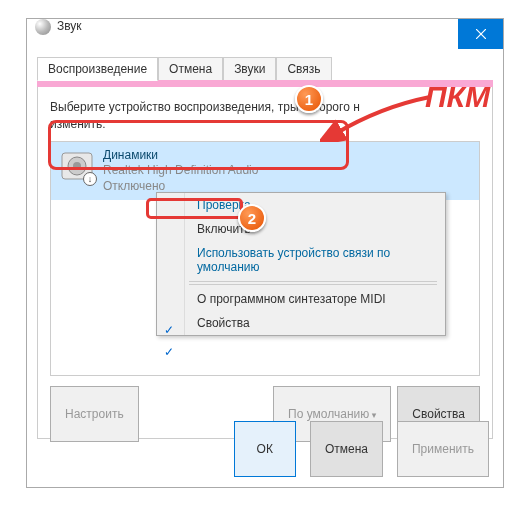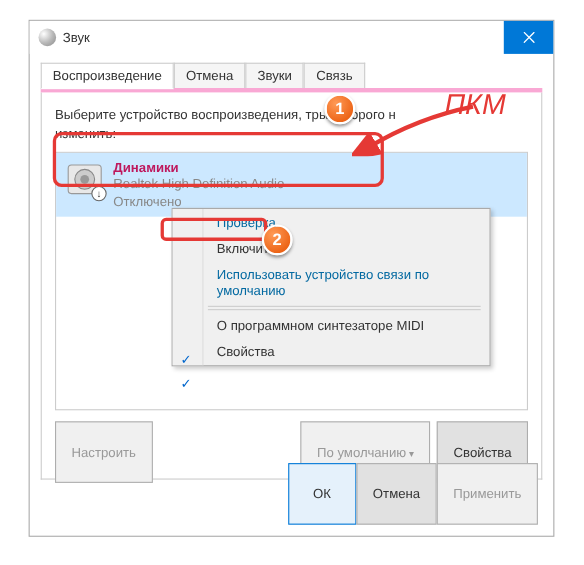--- a/index.html
+++ b/index.html
@@ -1,58 +1,58 @@
 <!DOCTYPE html>
 <html><head>
 <meta charset="utf-8">
 <style>
 *{margin:0;padding:0;box-sizing:border-box;font-family:'Segoe UI',Tahoma,sans-serif;font-size:12px}
 body{background:#fff;width:531px;height:514px;position:relative}
 .window{position:absolute;left:26px;top:18px;width:478px;height:470px;background:#fff;border:1px solid #aaa}
-.titlebar{height:30px;background:#fff;display:flex;align-items:center;padding-left:8px}
+.titlebar{height:30px;background:#fff;display:flex;align-items:flex-start;padding-left:8px}
 .title-icon{width:16px;height:16px;border-radius:50%;background:radial-gradient(circle at 30% 30%,#fff,#bbb 50%,#888);margin-right:6px}
 .title-text{color:#333}
 .close-btn{margin-left:auto;width:45px;height:30px;background:#0078d7;color:#fff;display:flex;align-items:center;justify-content:center;font-size:14px}
 .tabs-area{padding:8px 10px 0 10px}
-.tabs{display:flex;border-bottom:4px solid #f9a8d4;position:relative;z-index:1}
+.tabs{display:flex;border-bottom:7px solid #f9a8d4;position:relative;z-index:1}
 .tab{padding:4px 10px;border:1px solid #ccc;border-bottom:none;background:#fff;margin-right:0;cursor:default;color:#333}
 .tab.active{border-bottom:1px solid #fff;margin-bottom:-1px}
 .tab:not(.active){background:#f5f5f5}
 .content{border:1px solid #ccc;border-top:none;padding:12px;height:352px;background:#fff;position:relative}
 .instruction{color:#333;line-height:1.4;margin-bottom:8px}
 .device-list{border:1px solid #ccc;height:235px;background:#fff;position:relative}
 .device-item{display:flex;align-items:flex-start;padding:6px 8px;background:#cce8ff}
 .device-icon{width:36px;height:36px;margin-right:8px;position:relative}
 .speaker-svg{width:36px;height:36px}
 .overlay-icon{position:absolute;bottom:-2px;right:-2px;width:14px;height:14px;background:#fff;border:1px solid #666;border-radius:50%;display:flex;align-items:center;justify-content:center;font-size:9px;color:#333}
 .device-info{line-height:1.3}
-.device-name{color:#be185d;font-weight:bold}
+.device-name{color:#0c4a6e;font-weight:normal}
 .device-sub{color:#888}
 .context-menu{position:absolute;left:105px;top:50px;width:290px;background:#f0f0f0;border:1px solid #aaa;box-shadow:2px 2px 4px rgba(0,0,0,0.2);z-index:10}
 .menu-left{position:absolute;left:0;top:0;bottom:0;width:28px;background:#f0f0f0;border-right:1px solid #ddd}
 .menu-items{margin-left:28px}
 .menu-item{padding:5px 12px;color:#333}
 .menu-item.disabled{color:#0369a1}
 .menu-sep{height:1px;background:#ccc;margin:2px 8px 2px 4px}
 .menu-check{position:absolute;left:7px;color:#0066cc;font-size:12px}
 .check1{top:130px}
 .check2{top:152px}
 .bottom-btns{display:flex;gap:6px;margin-top:10px;align-items:center}
 .btn{border:1px solid #adadad;background:#e1e1e1;padding:20px 14px;color:#333;cursor:default}
 .btn:disabled,.btn.disabled{color:#999;background:#f0f0f0}
 .btn-dropdown::after{content:' ▾';font-size:9px}
-.dialog-btns{position:absolute;bottom:10px;right:14px;display:flex;gap:0}
+.dialog-btns{position:absolute;bottom:10px;right:14px;display:flex;gap:14px}
 .btn-ok{border:1px solid #0078d7;background:#e5f1fb;padding:4px 22px}
 .red-box1{position:absolute;left:48px;top:120px;width:301px;height:50px;border:3px solid #e53935;border-radius:8px;z-index:5;pointer-events:none}
 .red-box2{position:absolute;left:146px;top:198px;width:97px;height:21px;border:3px solid #e53935;border-radius:5px;z-index:15;pointer-events:none}
 .marker{position:absolute;width:28px;height:28px;border-radius:50%;background:radial-gradient(circle at 35% 30%,#ff9a56,#e65100);border:2px solid #fff;box-shadow:0 2px 3px rgba(0,0,0,0.4);color:#fff;display:flex;align-items:center;justify-content:center;font-size:15px;font-weight:bold;z-index:20}
 .m1{left:295px;top:85px}
 .m2{left:238px;top:204px}
 .arrow{position:absolute;z-index:18;pointer-events:none}
-.pkm-label{position:absolute;left:404px;top:80px;color:#e53935;font-size:26px;font-weight:normal;font-style:italic;z-index:20}
+.pkm-label{position:absolute;left:425px;top:80px;color:#e53935;font-size:30px;font-weight:bold;font-style:italic;z-index:20}
 </style>
 </head>
 <body>
 
 <div class="window">
   <div class="titlebar">
     <div class="title-icon"></div>
     <span class="title-text">Звук</span>
     <div class="close-btn">
       <svg width="10" height="10" viewBox="0 0 10 10">

